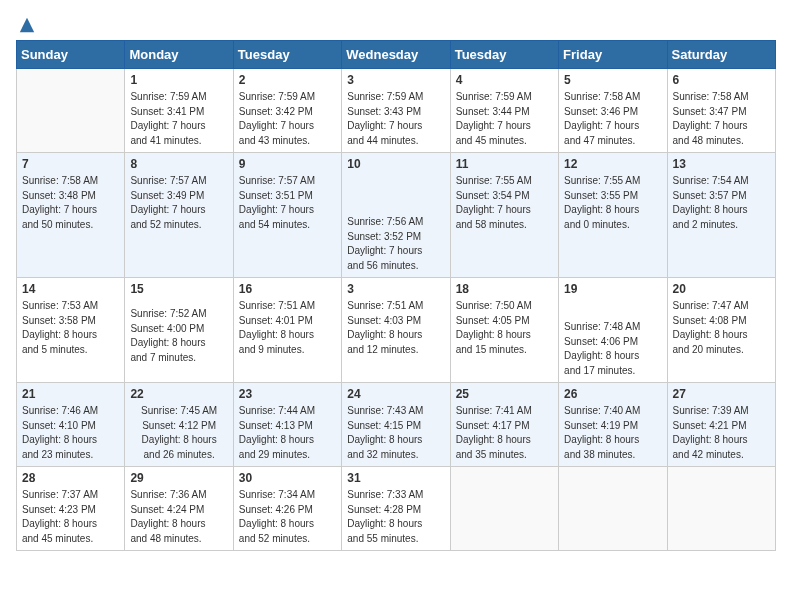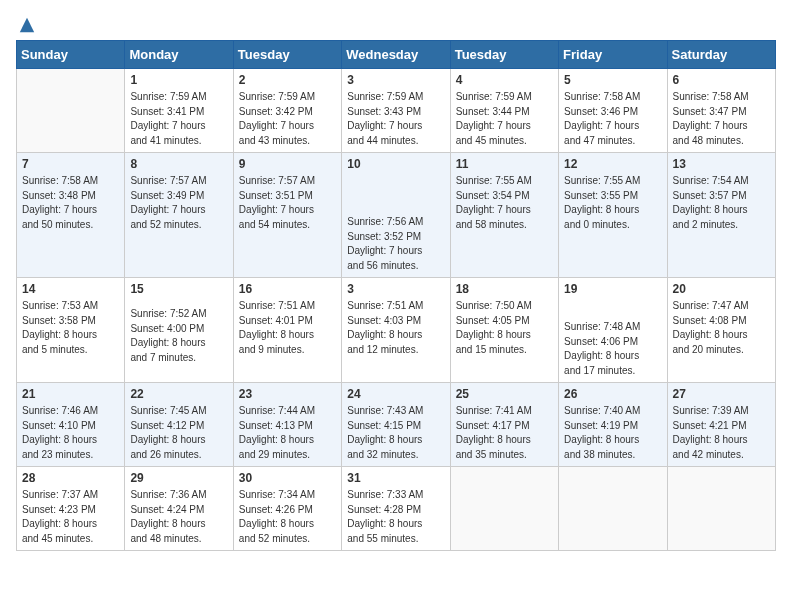--- a/index.html
+++ b/index.html
@@ -271,21 +271,21 @@
       <tr class="row-alt">
         <td>
           <div class="day-number">21</div>
           <div class="day-info" style="white-space: pre-line;">Sunrise: 7:46 AM
 Sunset: 4:10 PM
 Daylight: 8 hours
 and 23 minutes.</div>
         </td>
         <td>
           <div class="day-number">22</div>
-          <div class="day-info" style="white-space: pre-line;">Sunrise: 7:45 AM
+          <div class="day-info" style="white-space: pre-line; text-align: center;">Sunrise: 7:45 AM
 Sunset: 4:12 PM
 Daylight: 8 hours
 and 26 minutes.</div>
         </td>
         <td>
           <div class="day-number">23</div>
           <div class="day-info" style="white-space: pre-line;">Sunrise: 7:44 AM
 Sunset: 4:13 PM
 Daylight: 8 hours
 and 29 minutes.</div>

